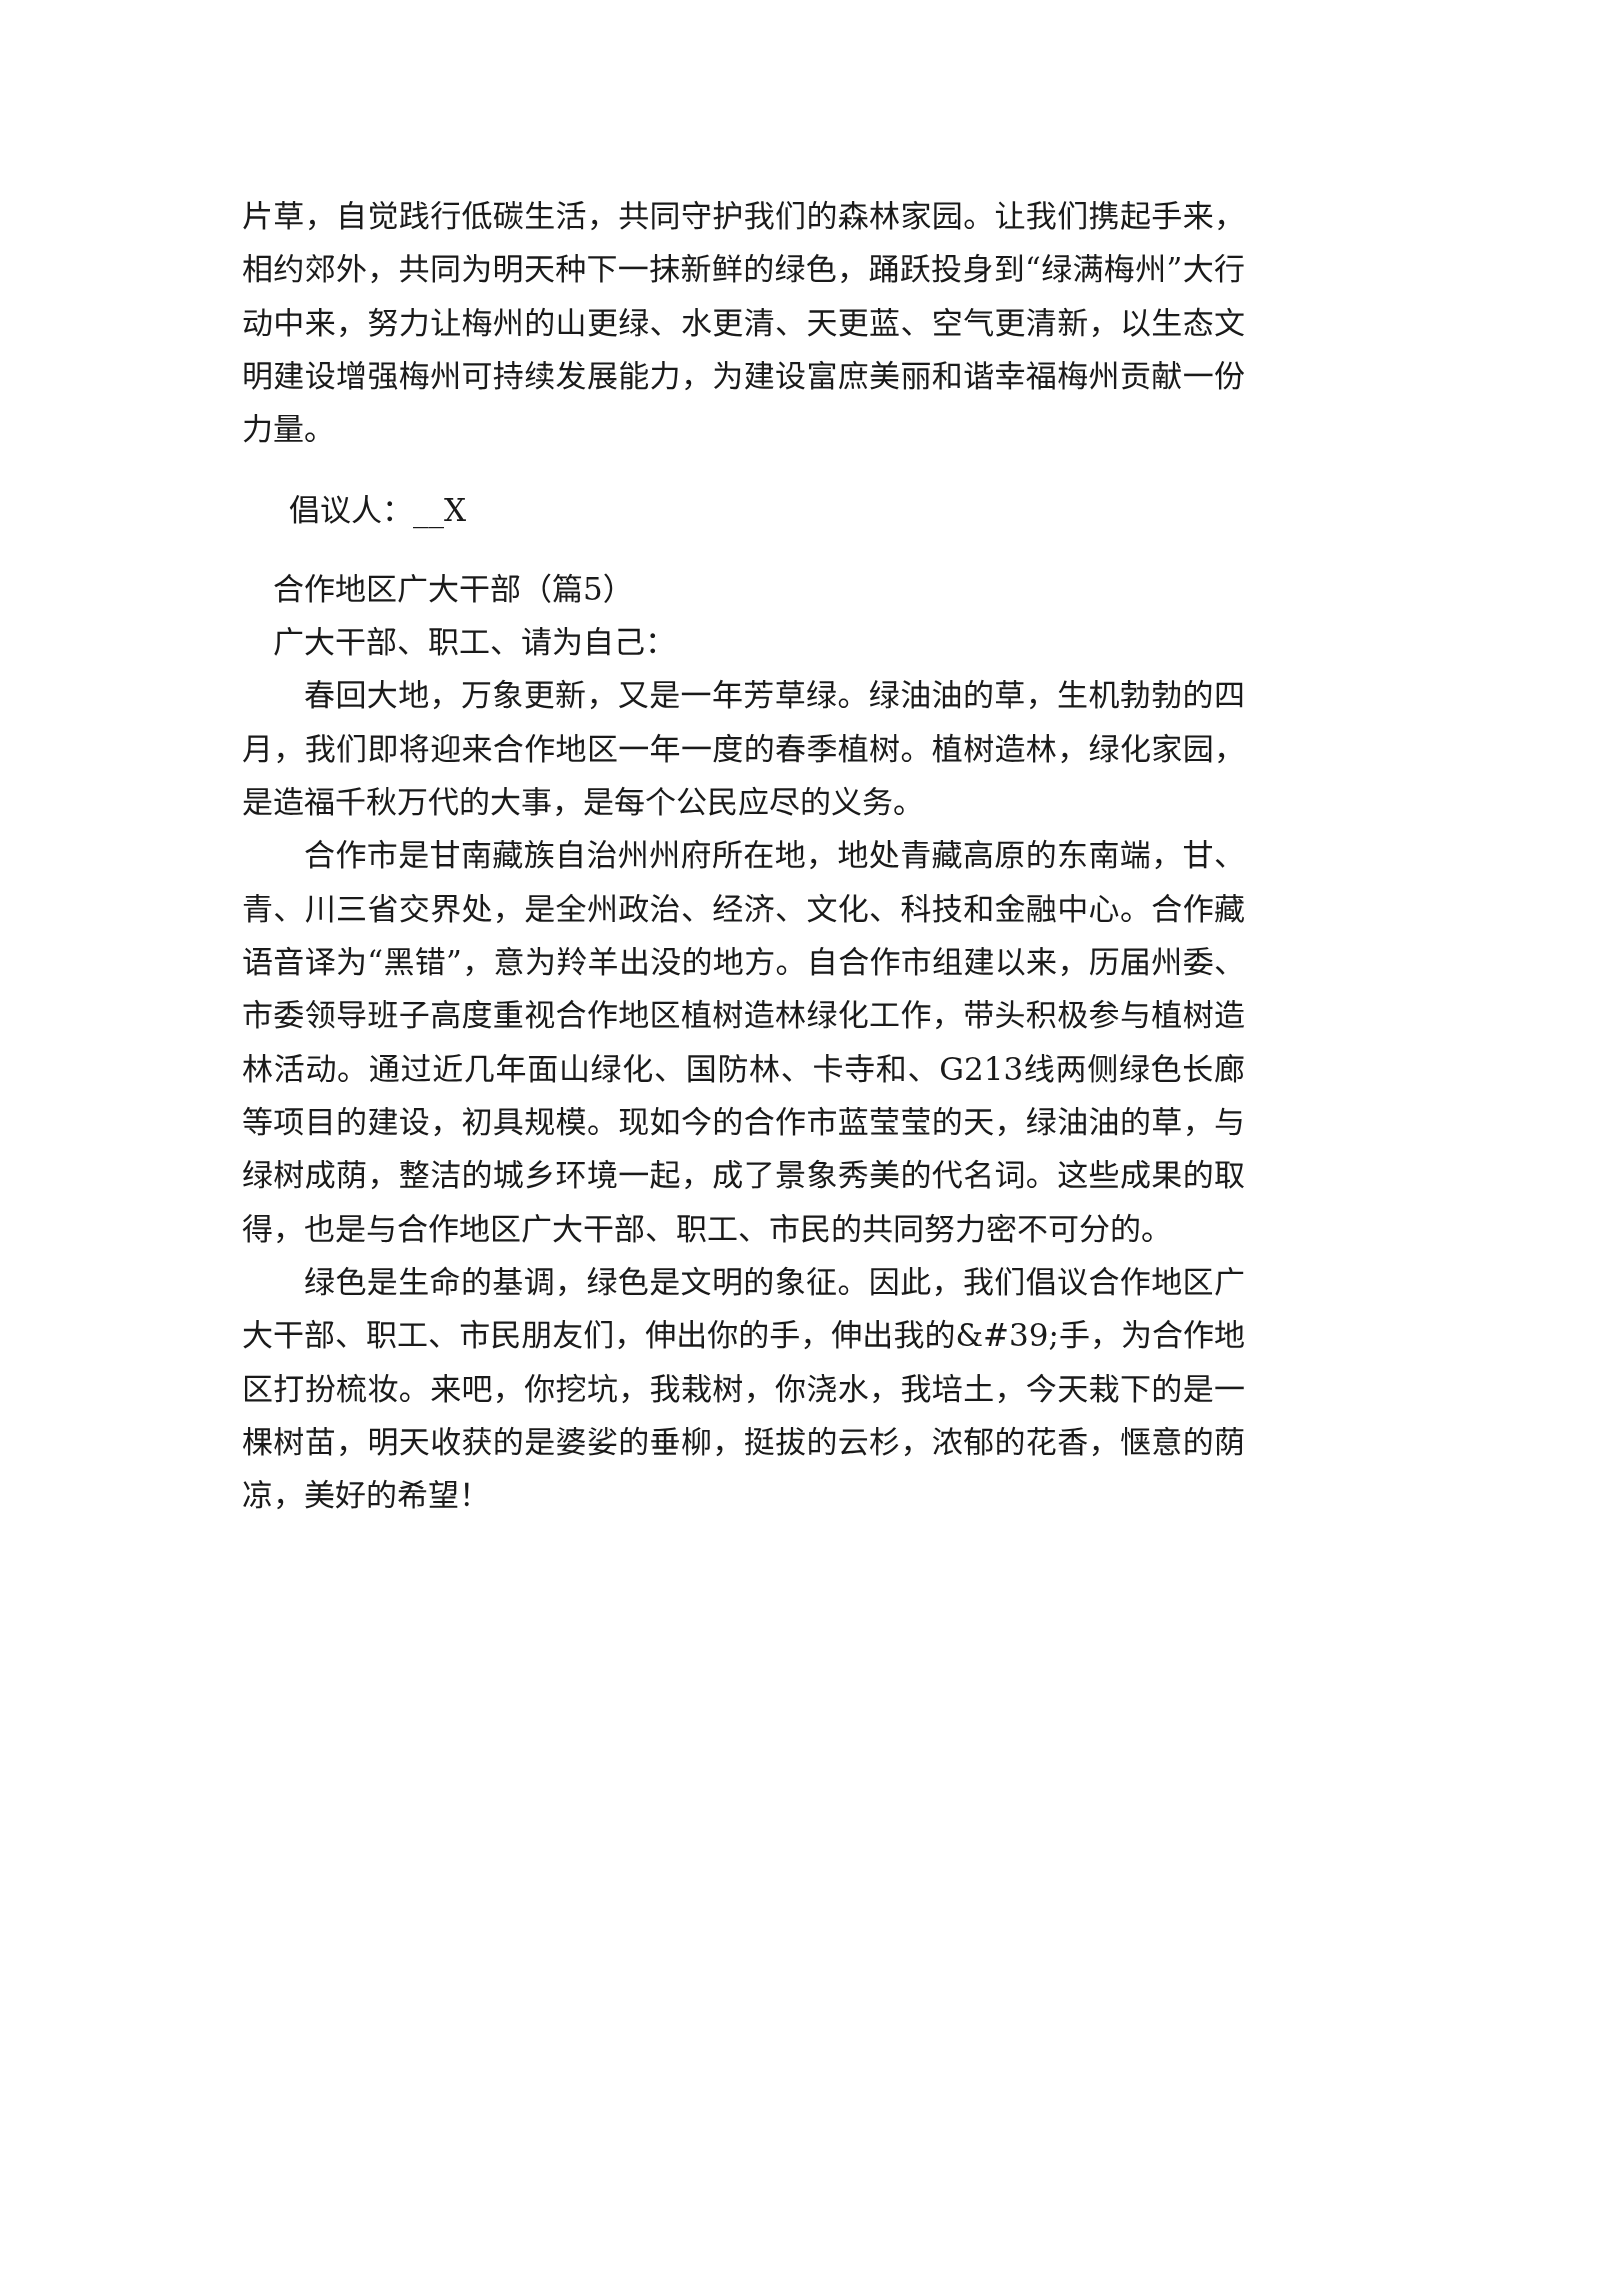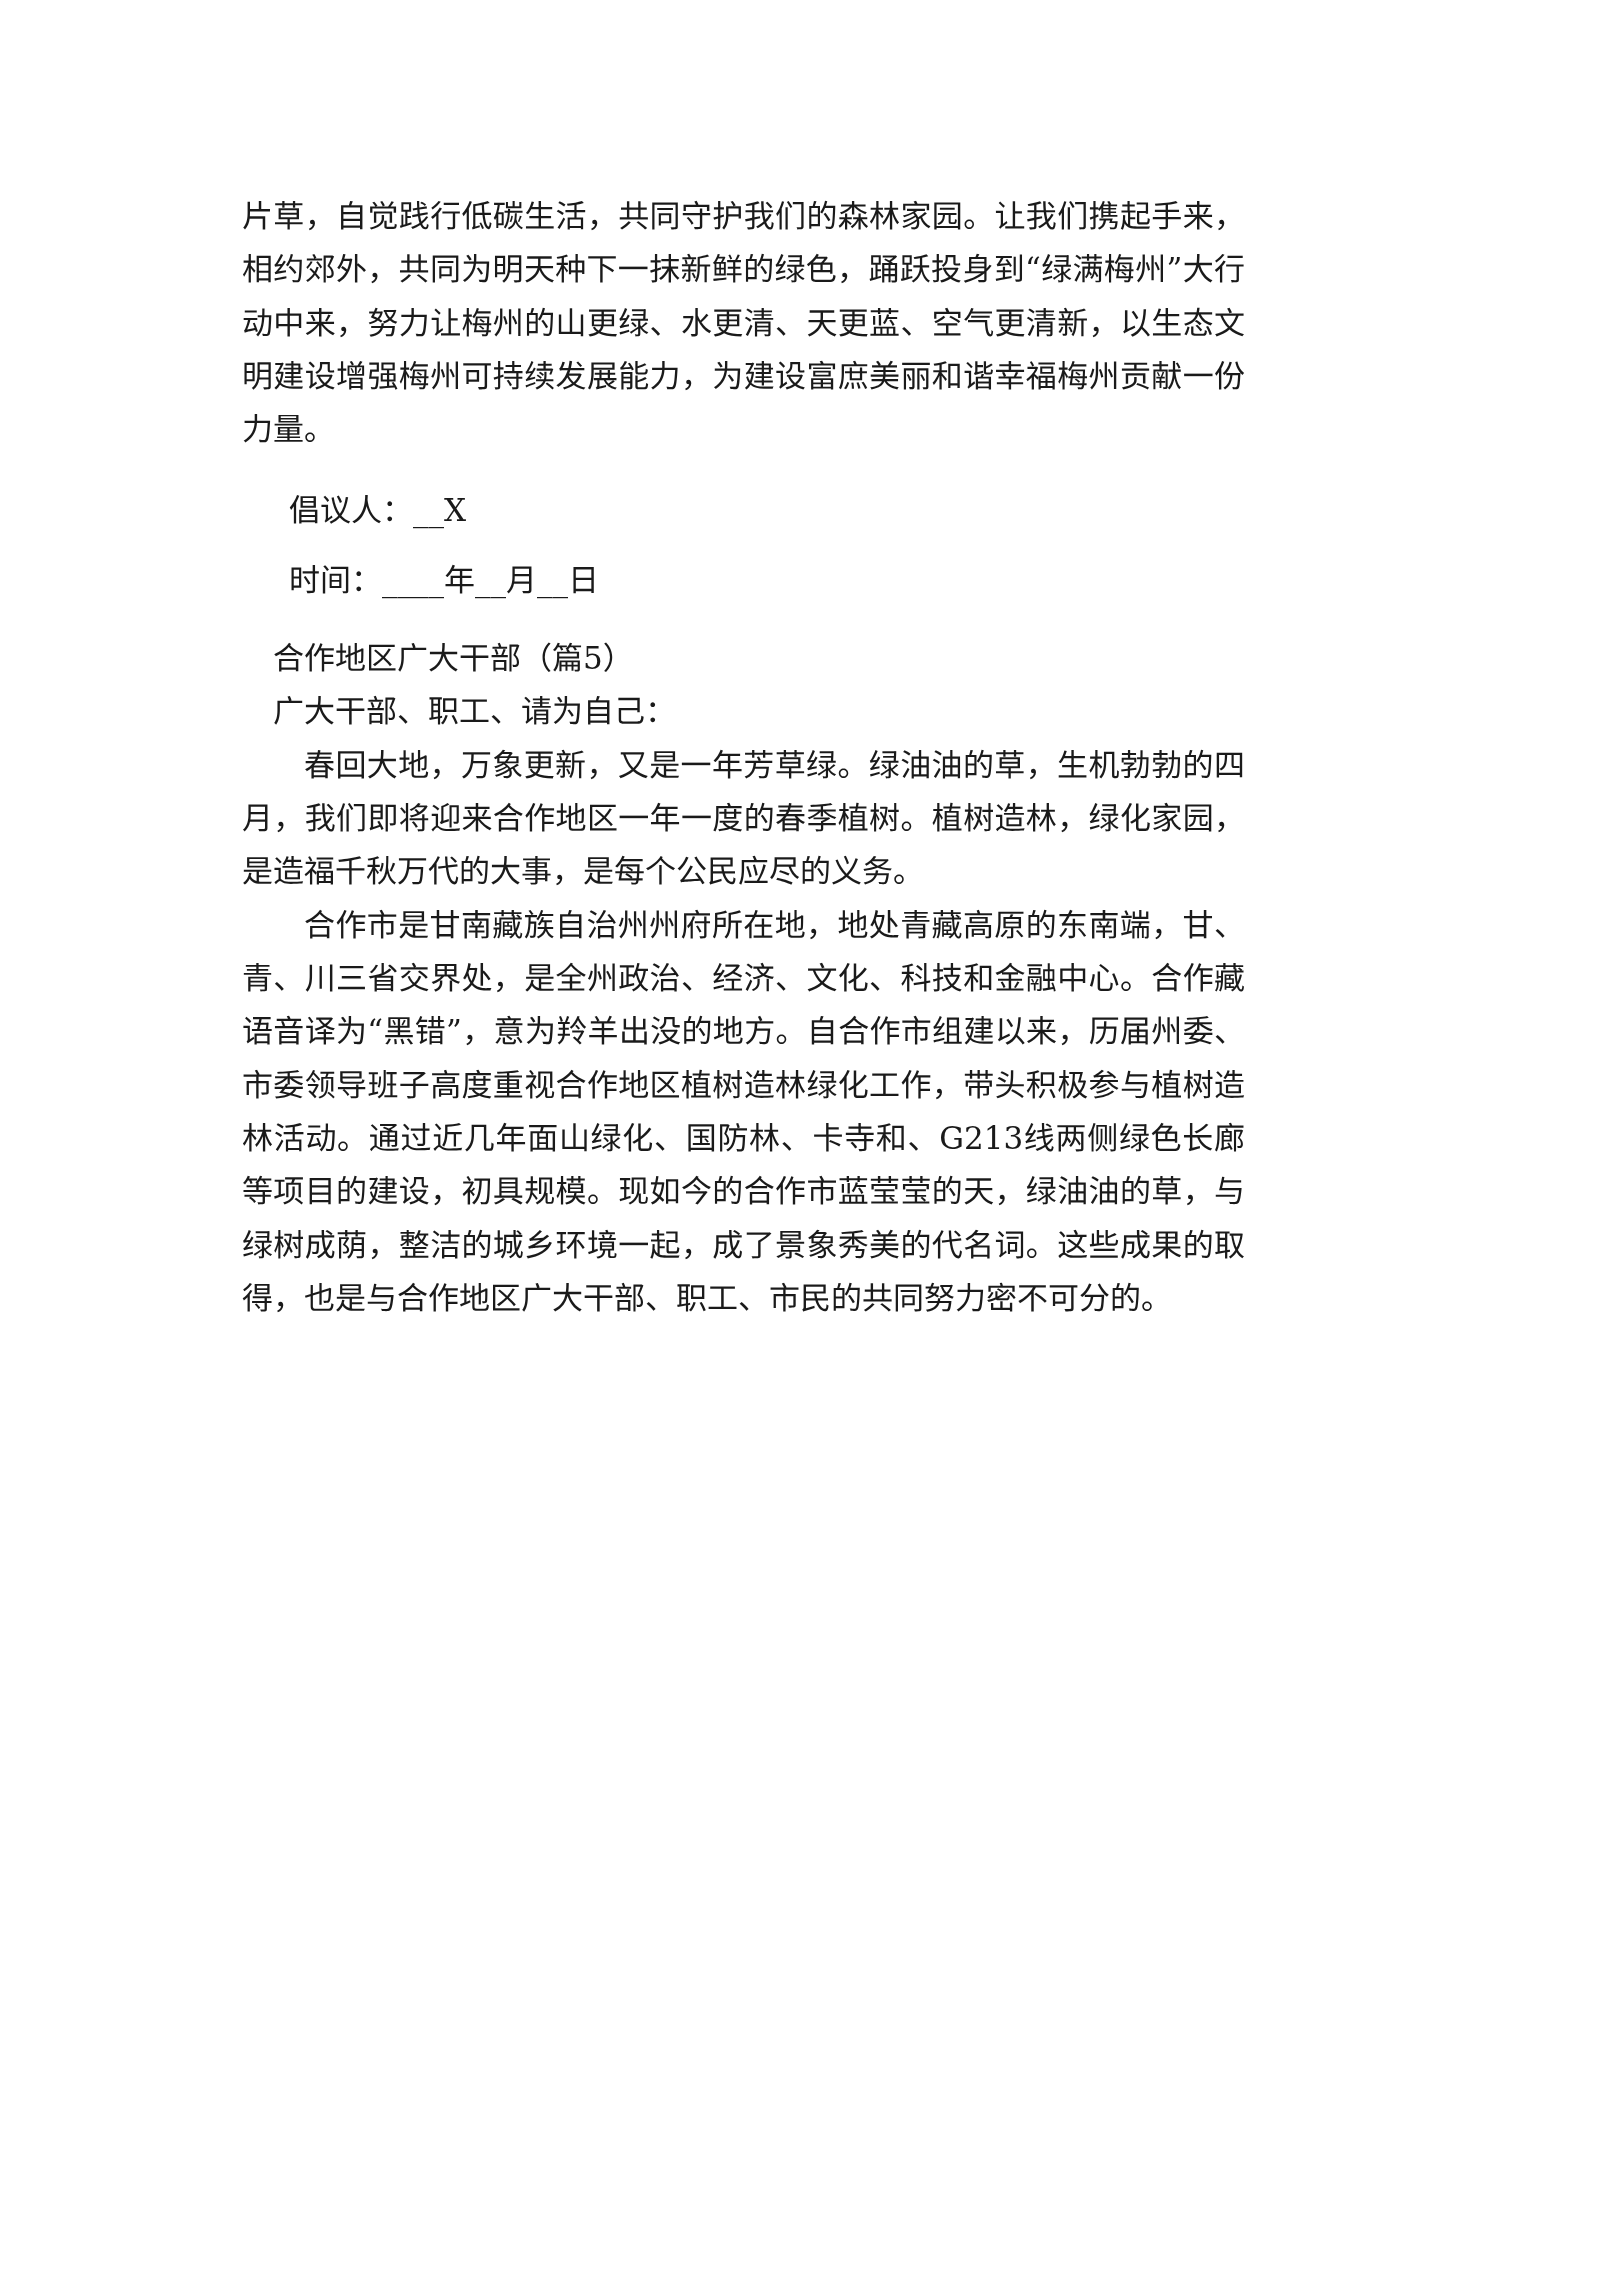--- a/index.html
+++ b/index.html
@@ -50,30 +50,30 @@
 
 <div class="page">
   <div class="doc">
 
     <p class="para">片草，自觉践行低碳生活，共同守护我们的森林家园。让我们携起手来，相约郊外，共同为明天种下一抹新鲜的绿色，踊跃投身到“绿满梅州”大行动中来，努力让梅州的山更绿、水更清、天更蓝、空气更清新，以生态文明建设增强梅州可持续发展能力，为建设富庶美丽和谐幸福梅州贡献一份力量。</p>
 
     <div class="gap-sm"></div>
 
     <p class="signline">倡议人：__X</p>
 
-    <p class="signline">时间：____年__月__日</p>
 
     <div class="gap-sm"></div>
 
     <p class="heading">合作地区广大干部（篇5）</p>
 
     <p class="heading">广大干部、职工、请为自己：</p>
 
     <p class="para-indent">春回大地，万象更新，又是一年芳草绿。绿油油的草，生机勃勃的四月，我们即将迎来合作地区一年一度的春季植树。植树造林，绿化家园，是造福千秋万代的大事，是每个公民应尽的义务。</p>
 
     <p class="para-indent">合作市是甘南藏族自治州州府所在地，地处青藏高原的东南端，甘、青、川三省交界处，是全州政治、经济、文化、科技和金融中心。合作藏语音译为“黑错”，意为羚羊出没的地方。自合作市组建以来，历届州委、市委领导班子高度重视合作地区植树造林绿化工作，带头积极参与植树造林活动。通过近几年面山绿化、国防林、卡寺和、G213线两侧绿色长廊等项目的建设，初具规模。现如今的合作市蓝莹莹的天，绿油油的草，与绿树成荫，整洁的城乡环境一起，成了景象秀美的代名词。这些成果的取得，也是与合作地区广大干部、职工、市民的共同努力密不可分的。</p>
 
+    <p class="para-indent">绿色是生命的基调，绿色是文明的象征。因此，我们倡议合作地区广大干部、职工、市民朋友们，伸出你的手，伸出我的&amp;#39;手，为合作地区打扮梳妆。来吧，你挖坑，我栽树，你浇水，我培土，今天栽下的是一棵树苗，明天收获的是婆娑的垂柳，挺拔的云杉，浓郁的花香，惬意的荫凉，美好的希望！</p>
 
 
 
   </div>
 </div>
 
 
 </body></html>

